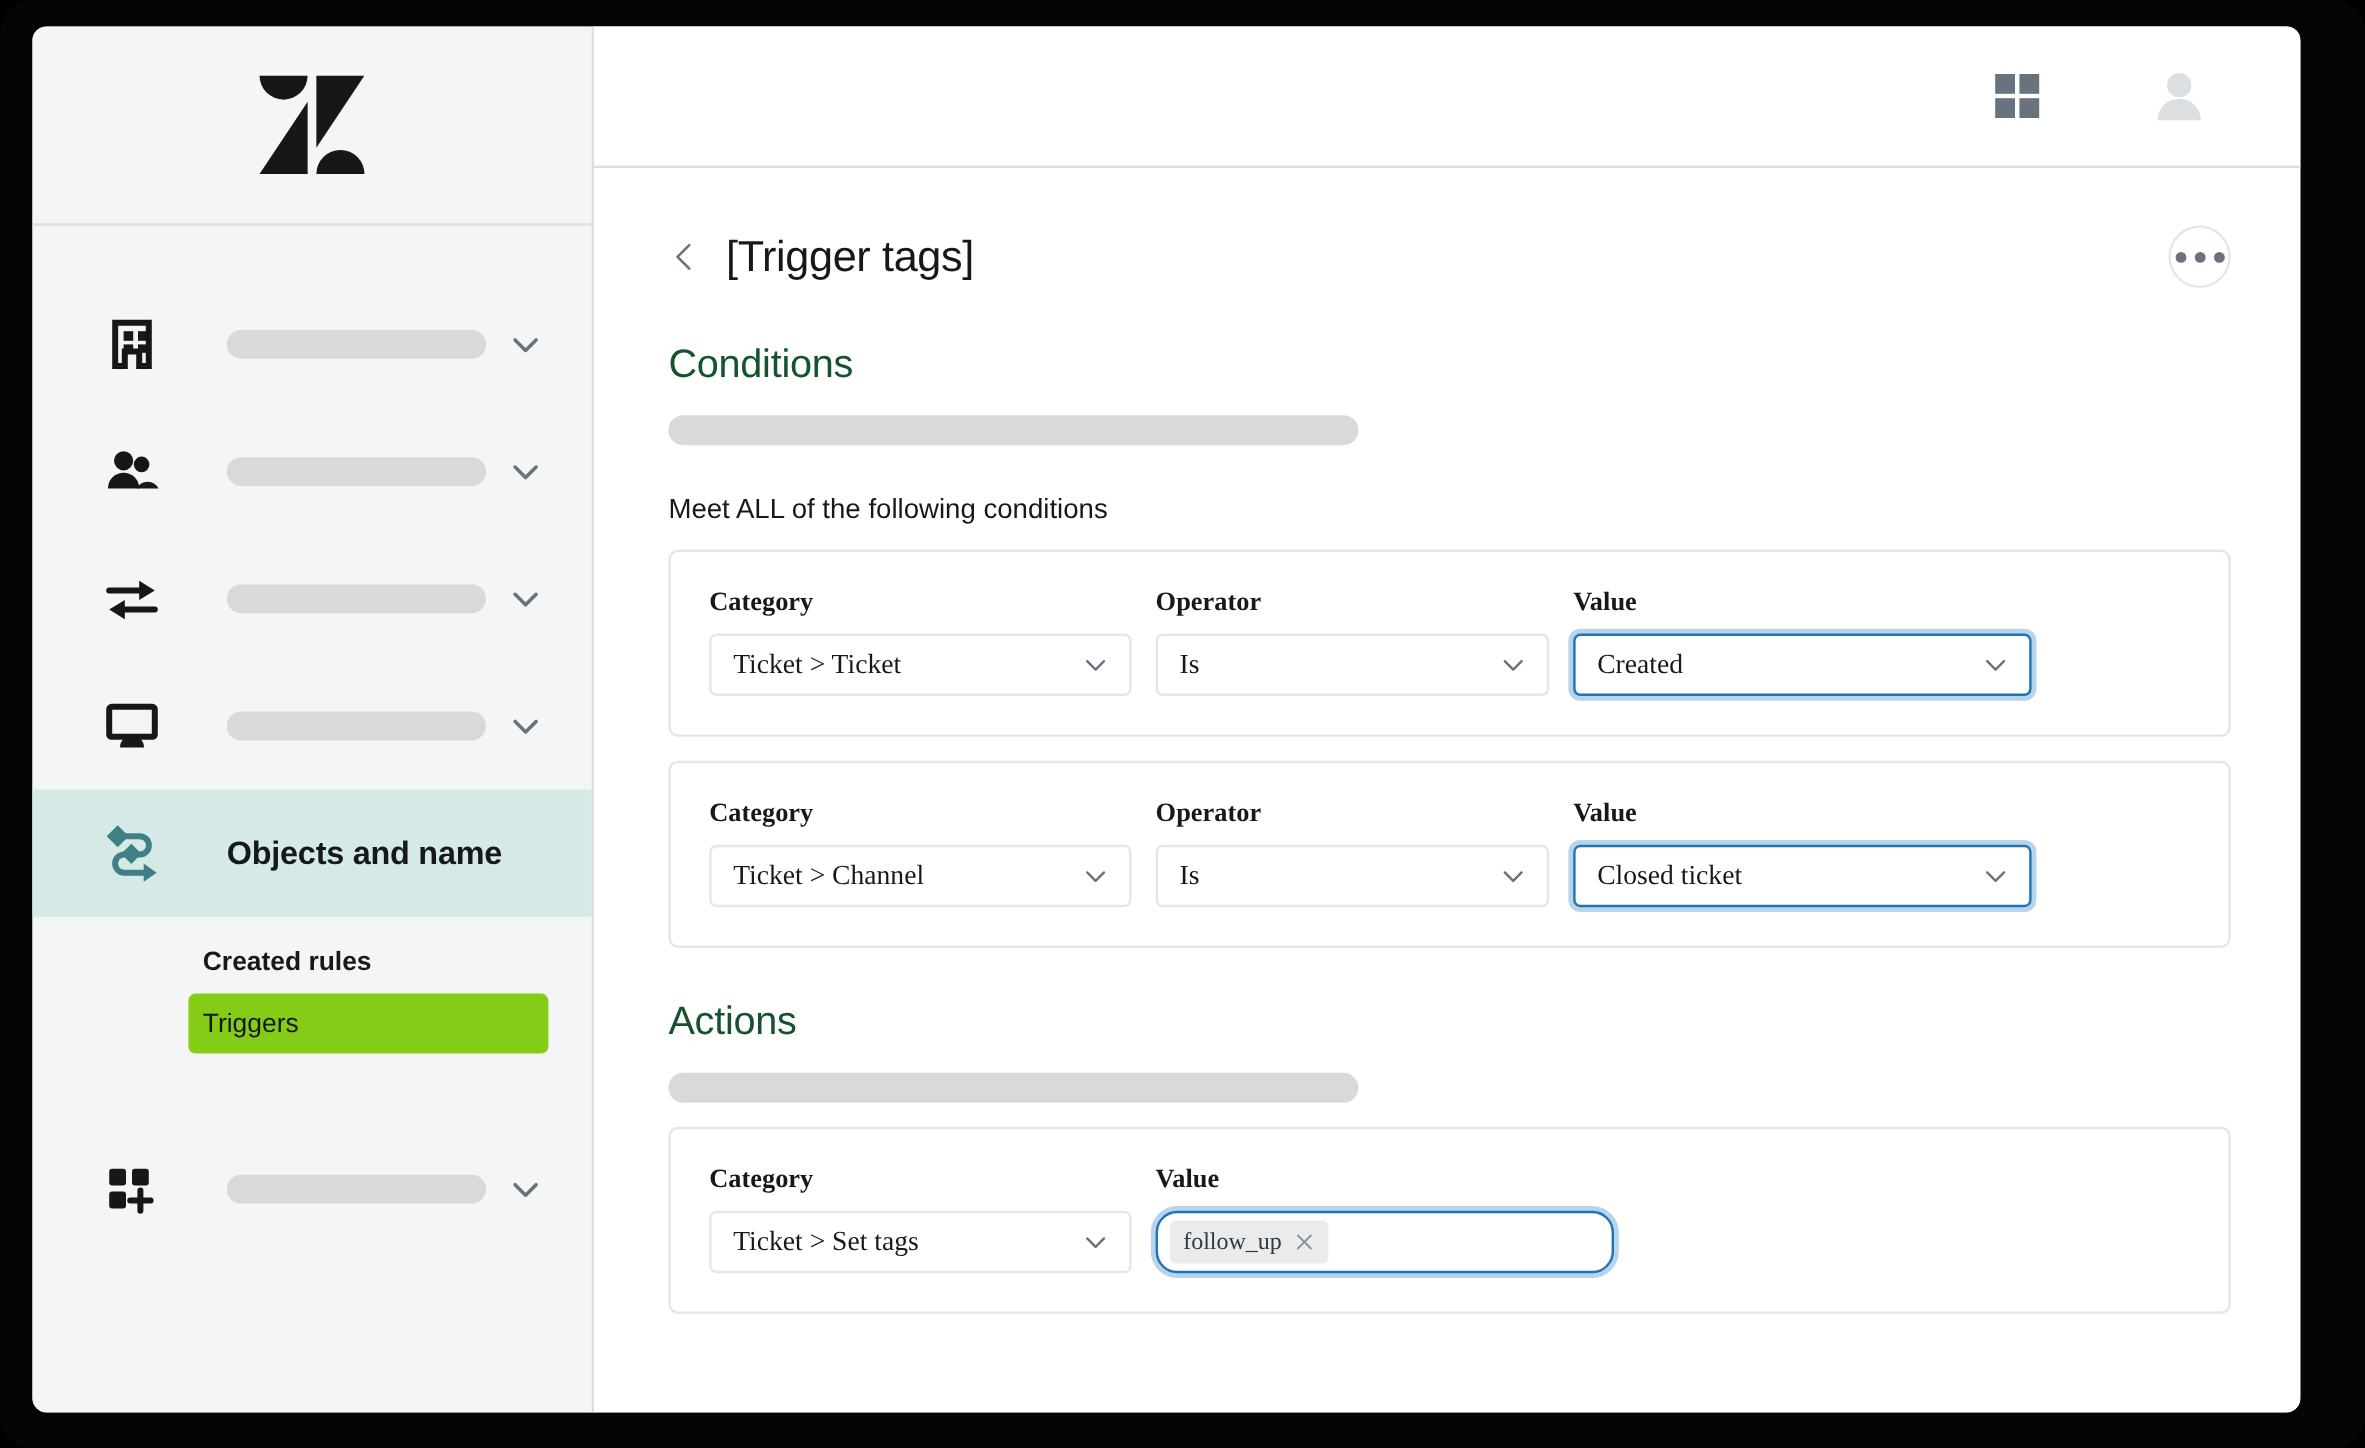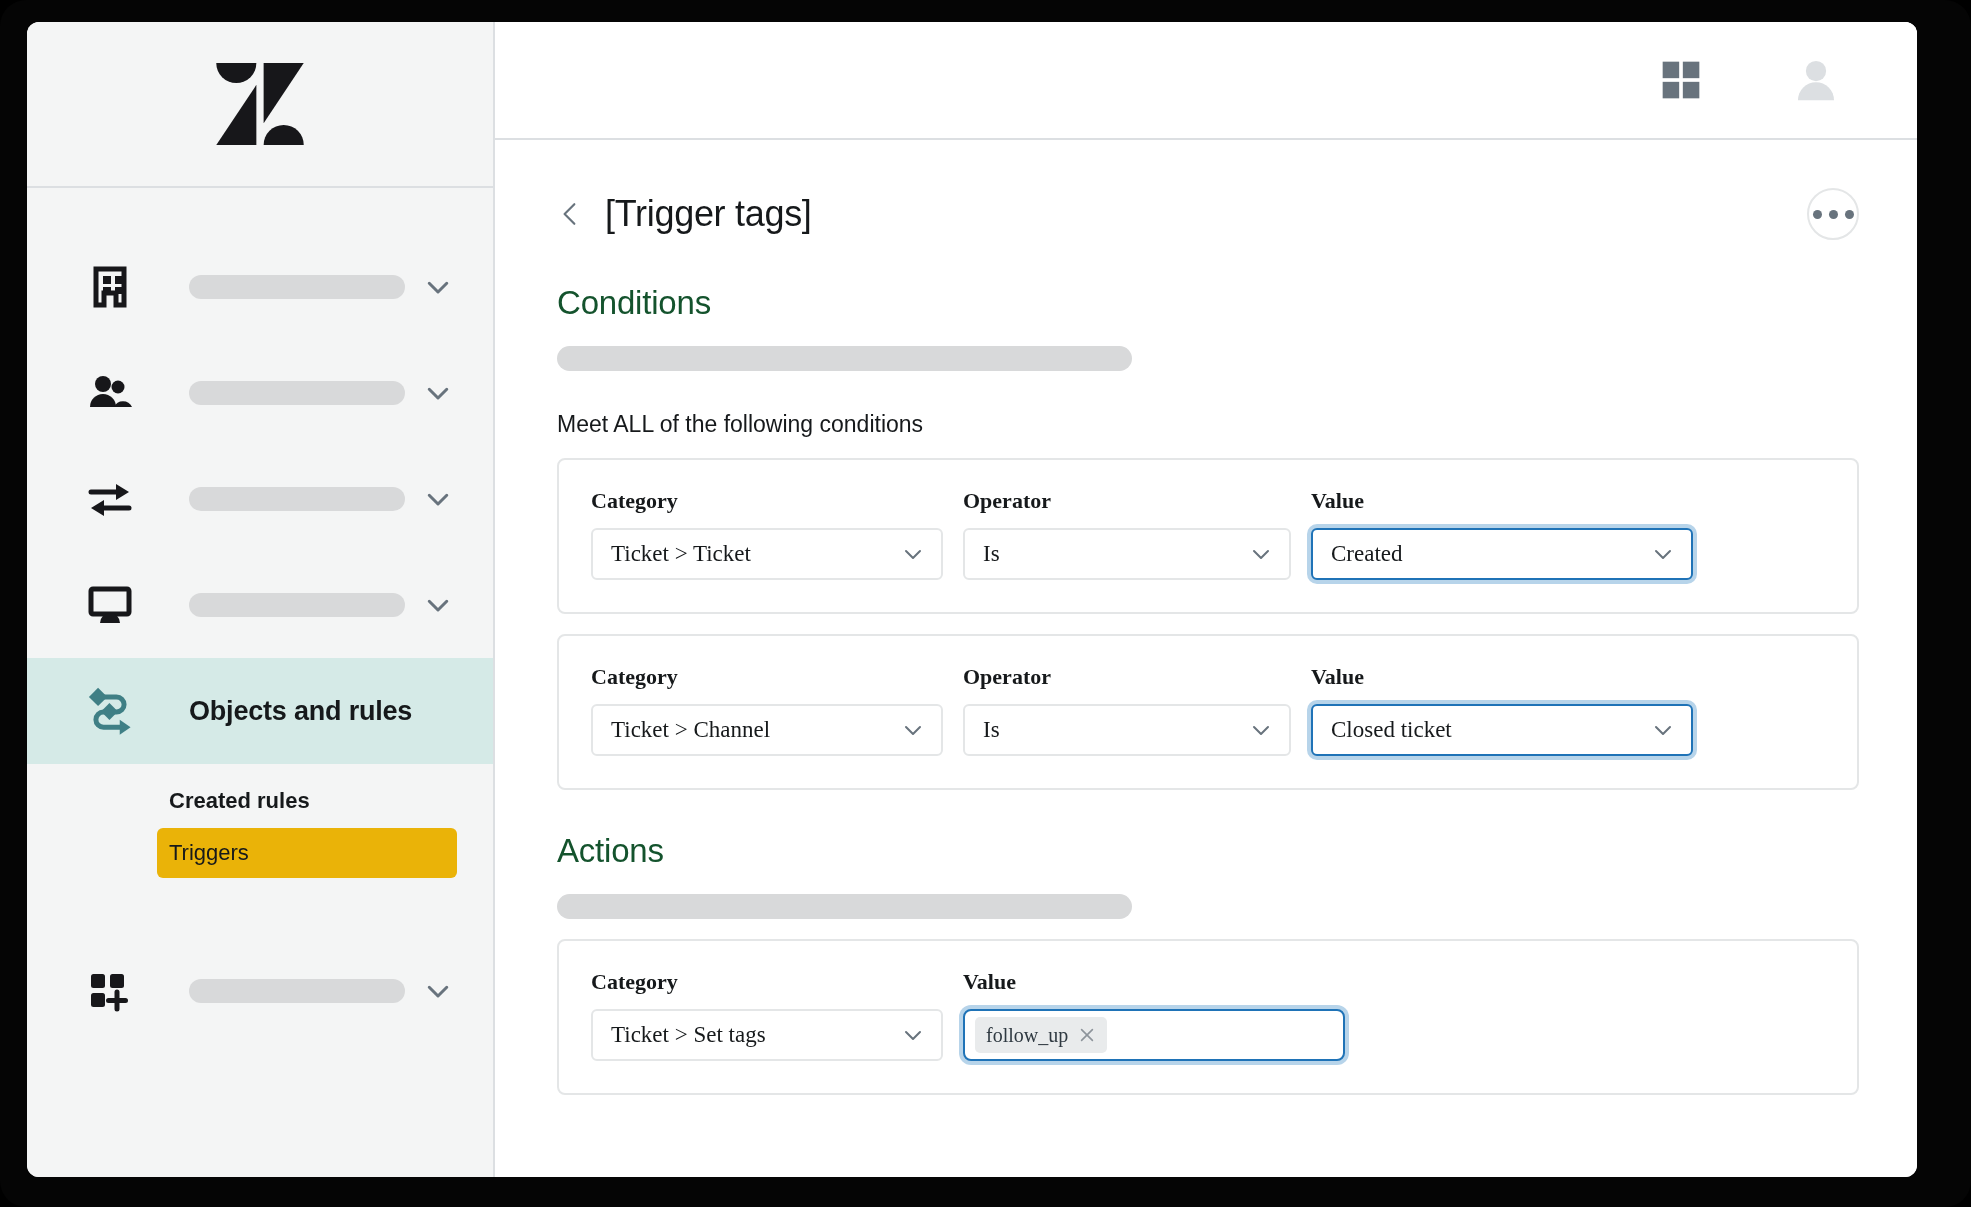--- a/index.html
+++ b/index.html
@@ -101,21 +101,21 @@
   }
 
   .subnav-item {
     font-size: 22px;
     color: #16191b;
     padding: 12px 0 12px 142px;
     margin: 6px 36px 6px 130px;
     border-radius: 6px;
   }
   .subnav-item.selected {
-    background: #eab308;
+    background: #84cc16;
     padding-left: 12px;
     margin-left: 130px;
   }
 
   .nav-row.spaced { margin-top: 60px; }
 
   
   .main {
     flex: 1;
     position: relative;
@@ -251,21 +251,21 @@
 
   .select.focused {
     border: 2px solid #1f73b7;
     box-shadow: 0 0 0 4px #b7d4ea;
   }
 
   .tag-input {
     height: 52px;
     border: 2px solid #1f73b7;
     box-shadow: 0 0 0 4px #b7d4ea;
-    border-radius: 8px;
+    border-radius: 18px;
     background: #fff;
     display: flex;
     align-items: center;
     padding: 0 10px;
     width: 382px;
   }
   .tag-chip {
     background: #e9ebec;
     border-radius: 5px;
     height: 36px;
@@ -385,21 +385,21 @@
 
       <div class="nav-row active">
         <span class="nav-icon">
           <svg viewBox="0 0 48 48" width="52" height="52">
             <path d="M14 11 H30 a7 7 0 0 1 0 14 H18 a7 7 0 0 0 0 14 H36" fill="none" stroke="#3f7f85" stroke-width="4.6" stroke-linecap="round"></path>
             <rect x="7" y="5" width="12" height="12" transform="rotate(45 13 11)" fill="#3f7f85"></rect>
             <rect x="18" y="19" width="11" height="11" transform="rotate(45 23.5 24.5)" fill="#3f7f85"></rect>
             <path d="M33 32 L43 39 L33 46 Z" fill="#3f7f85"></path>
           </svg>
         </span>
-        <span class="nav-label">Objects and rules</span>
+        <span class="nav-label">Objects and name</span>
       </div>
 
       <div class="subnav">
         <div class="subnav-heading">Created rules</div>
         <div class="subnav-item selected">Triggers</div>
       </div>
 
       <div class="nav-row spaced">
         <span class="nav-icon">
           <svg viewBox="0 0 48 48" width="48" height="48">

